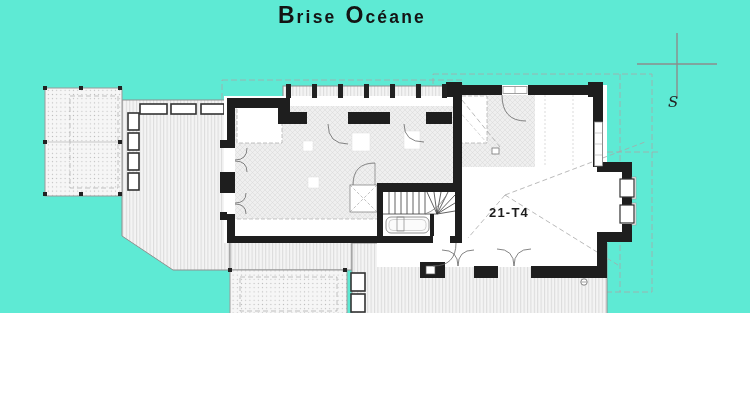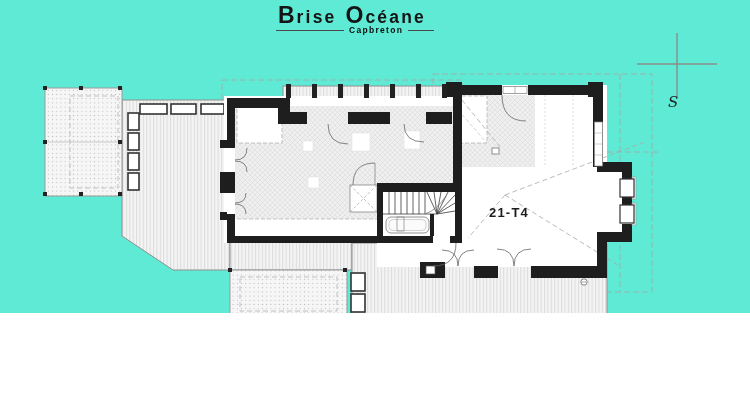--- a/index.html
+++ b/index.html
@@ -256,23 +256,18 @@
   <g stroke="#8c8c8c" stroke-width="1.4">
     <line x1="677" y1="33" x2="677" y2="97"></line>
     <line x1="637" y1="64" x2="717" y2="64"></line>
   </g>
 </svg>
 
 <div class="title">
   <span class="t-big">B</span><span class="t-rest">rise</span><span class="t-big second">O</span><span class="t-rest">céane</span>
 </div>
 
-<div class="subtitle-row">
-  <span class="hl left"></span>
-  <span class="sub">Capbreton</span>
-  <span class="hl right"></span>
+
+<div class="unit-label">21-T4</div>
+
+<div class="compass-s">S</div>
+
 </div>
 
-<div class="unit-label">21-T4</div>
-
-<div class="compass-s">S</div>
-
-</div>
-
 </body></html>

